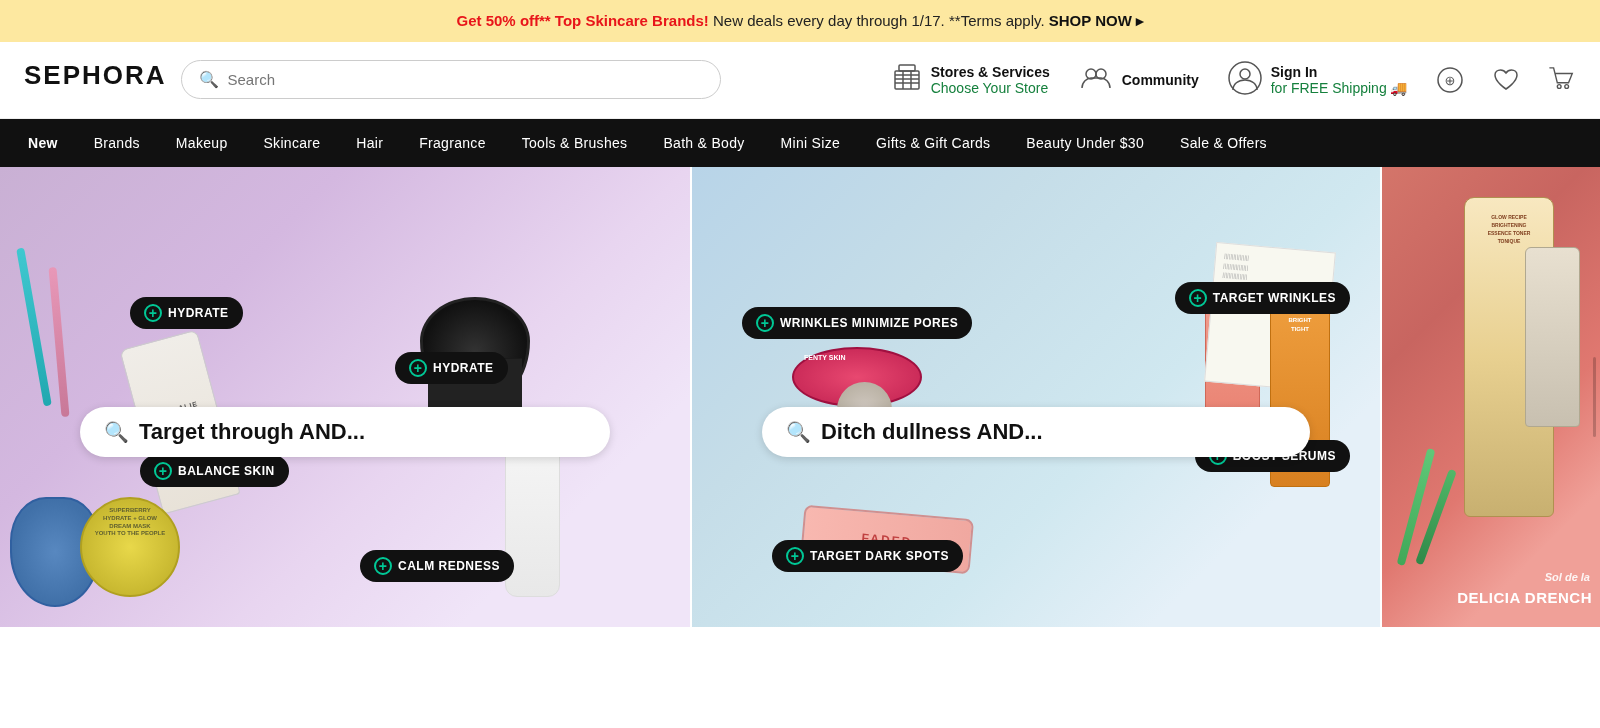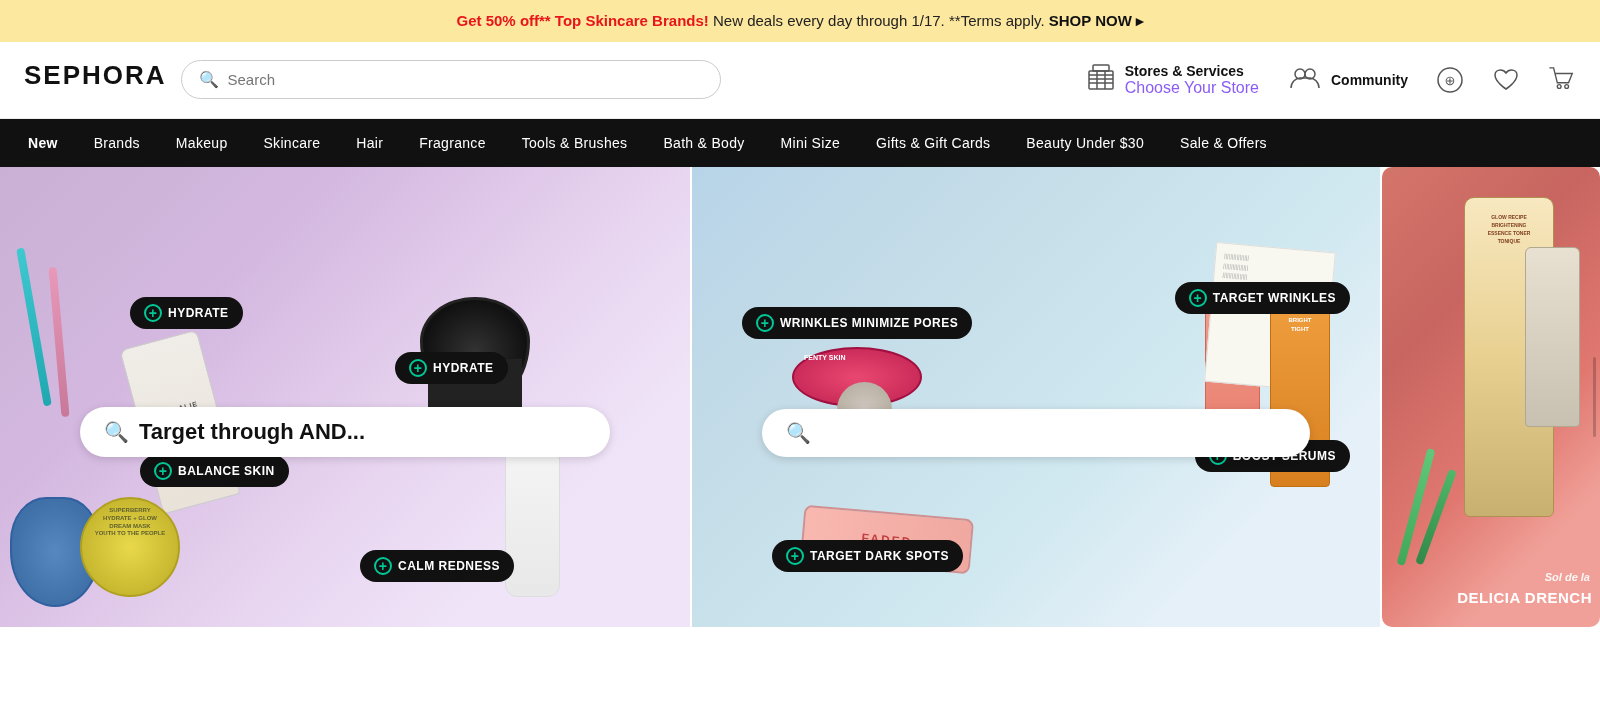--- a/index.html
+++ b/index.html
@@ -59,21 +59,21 @@
     }
     .header-action-item {
       display: flex;
       align-items: center;
       gap: 8px;
       cursor: pointer;
       text-decoration: none;
       color: #111;
     }
     .header-action-text .title { font-size: 14px; font-weight: 700; }
-    .header-action-text .sub { font-size: 16px; color: #8b5cf6; }
+    .header-action-text .sub { font-size: 14px; color: #15803d; }
     .icon-svg { width: 28px; height: 28px; display: flex; align-items: center; justify-content: center; }
 
     
     .nav {
       background: #111;
       display: flex;
       align-items: center;
       padding: 0 10px;
     }
     .nav-item {
@@ -110,21 +110,20 @@
     }
     .hero-panel.center .panel-bg {
       width: 100%; height: 100%;
       background: linear-gradient(135deg, #b8d4e8 0%, #c5dde8 30%, #d0e8f0 60%, #e5f0f8 80%);
       position: relative;
     }
     .hero-panel.right .panel-bg {
       width: 100%; height: 100%;
       background: linear-gradient(135deg, #d4756a 0%, #c86560 30%, #e07870 60%, #f0a098 80%);
       position: relative;
-      border-radius: 10px;
     }
 
     .search-pill {
       position: absolute;
       background: #fff;
       border-radius: 50px;
       padding: 12px 24px;
       font-size: 22px;
       font-weight: 700;
       display: flex;
@@ -400,20 +399,33 @@
           <path d="M4 28 C4 22 9 18 13 18" stroke="#555" stroke-width="1.5" fill="none"></path>
           <path d="M23 18 C27 18 32 22 32 28" stroke="#555" stroke-width="1.5" fill="none"></path>
           <path d="M13 18 C15 18 17 18 18 18 C19 18 21 18 23 18" stroke="#555" stroke-width="1.5" fill="none"></path>
         </svg>
       </span>
       <div class="header-action-text">
         <div class="title">Community</div>
       </div>
     </div>
 
+    <div class="header-action-item">
+      <span>
+        <svg width="36" height="36" viewBox="0 0 36 36" fill="none">
+          <circle cx="18" cy="18" r="16" stroke="#555" stroke-width="1.5" fill="none"></circle>
+          <circle cx="18" cy="14" r="5" stroke="#555" stroke-width="1.5" fill="none"></circle>
+          <path d="M6 30 C6 24 11 20 18 20 C25 20 30 24 30 30" stroke="#555" stroke-width="1.5" fill="none"></path>
+        </svg>
+      </span>
+      <div class="header-action-text">
+        <div class="title">Sign In</div>
+        <div class="sub">for FREE Shipping 🚚</div>
+      </div>
+    </div>
 
     <div class="icon-svg" style="cursor:pointer;">
       <svg width="28" height="28" viewBox="0 0 28 28" fill="none">
         <circle cx="14" cy="14" r="12" stroke="#555" stroke-width="1.5" fill="none"></circle>
         <text x="14" y="19" text-anchor="middle" font-size="13" fill="#555">⊕</text>
       </svg>
     </div>
 
     <div class="icon-svg" style="cursor:pointer;">
       <svg width="28" height="28" viewBox="0 0 28 28" fill="none">
@@ -522,20 +534,21 @@
         <span class="plus">+</span>
         <span>TARGET DARK SPOTS</span>
       </div>
       <div class="tag-badge" style="bottom:155px; right:30px;">
         <span class="plus">+</span>
         <span>BOOST SERUMS</span>
       </div>
 
       <div class="search-pill" style="bottom:170px; left:70px; right:70px;">
         <span class="pill-icon">🔍</span>
+        <span>Ditch dullness AND...</span>
       </div>
     </div>
   </div>
 
   <div class="hero-panel right">
     <div class="panel-bg">
 
       <div class="right-pen-green1"></div>
       <div class="right-pen-green2"></div>
 

